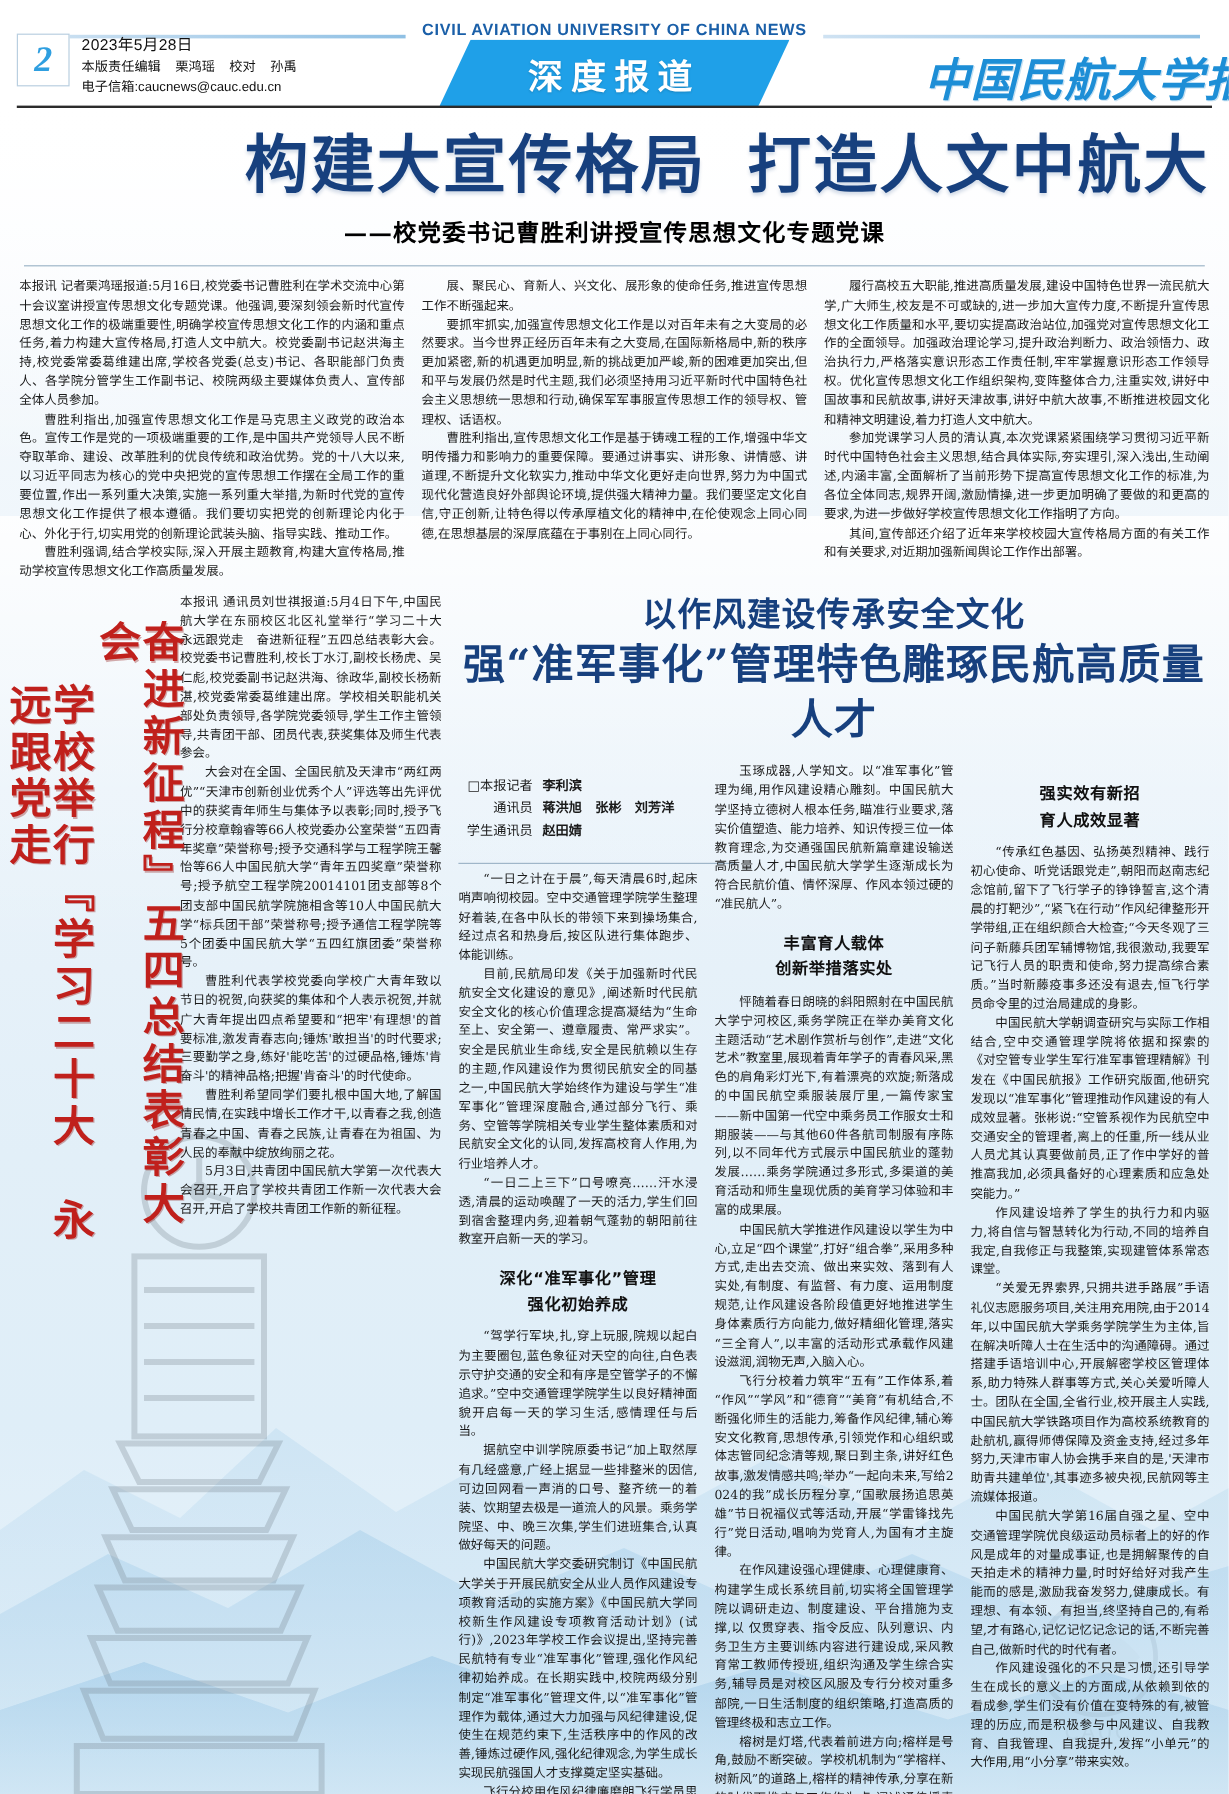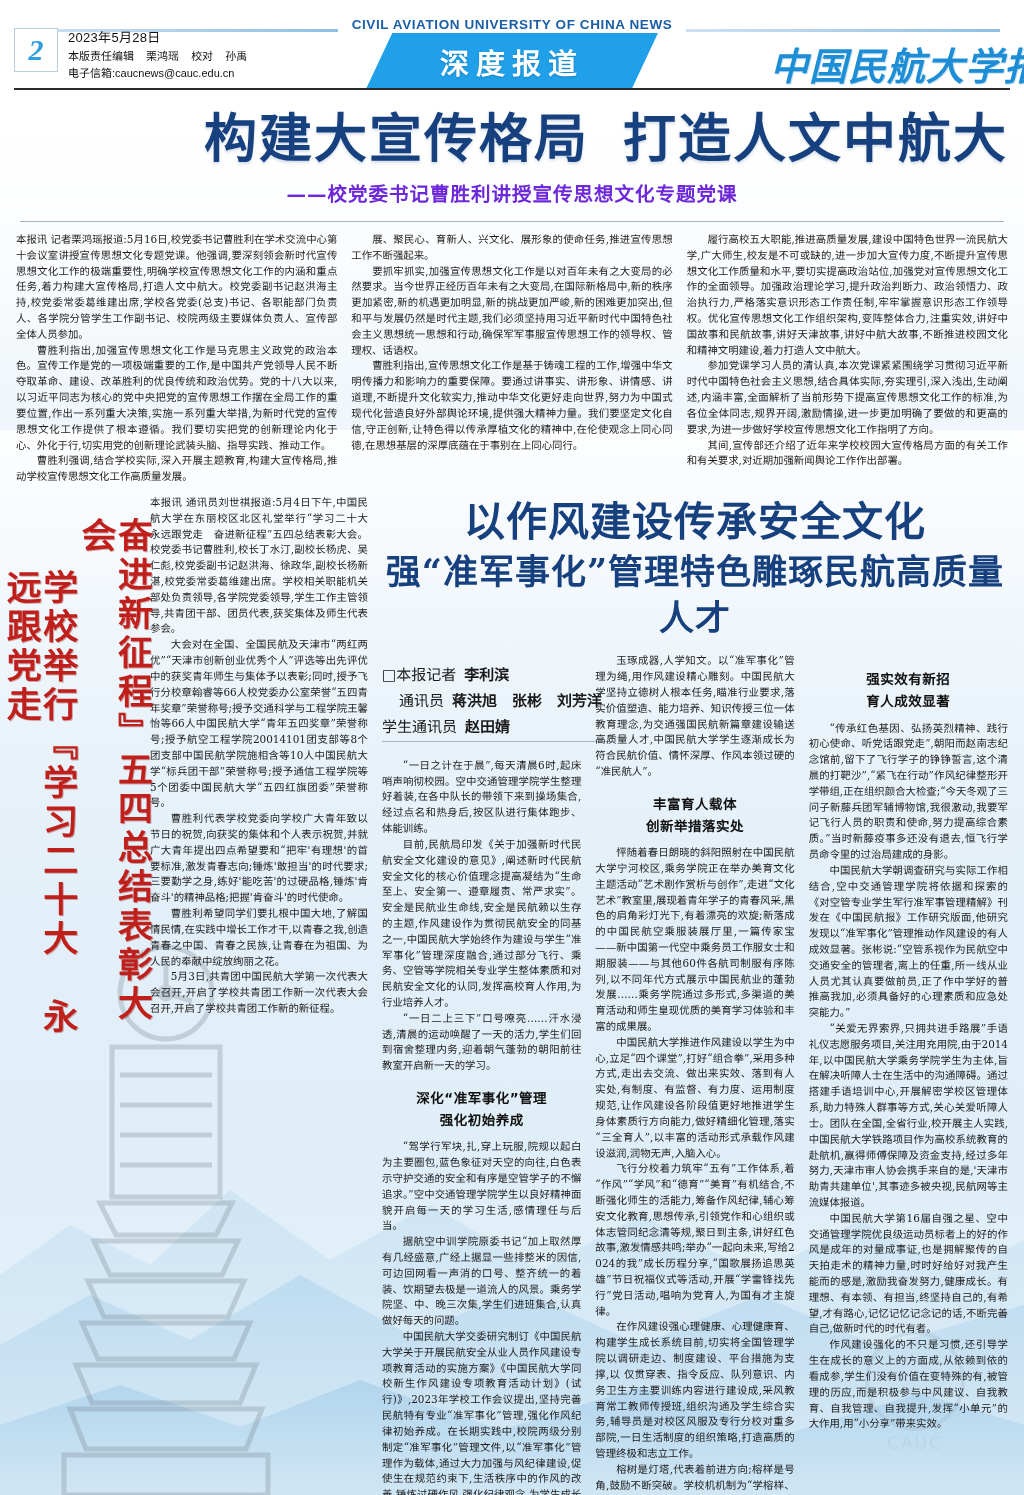--- a/index.html
+++ b/index.html
@@ -103,21 +103,21 @@
   .hl-main h1{
     font-family:"DejaVu Serif", serif;
     font-size:53px; font-weight:bold; color:#17407e; letter-spacing:2px;
     line-height:1.15; white-space:nowrap;
     text-shadow:0 2px 3px rgba(23,64,126,.18);
     text-align:right;
   }
   .hl-main h1 .gap{ display:inline-block; width:34px; }
   .hl-main h2{
     font-family:"DejaVu Serif", serif;
-    font-size:19.5px; font-weight:bold; color:#6d28d9; letter-spacing:1px;
+    font-size:19.5px; font-weight:bold; color:#000000; letter-spacing:1px;
     margin-top:9px;
   }
 
   .rule-thin{ height:1px; background:#9fb6c9; margin:14px 4px 10px; }
 
   
   .cols{ display:flex; gap:14px; }
   .col{ flex:1 1 0; min-width:0; }
   .col p{
     font-size:10.4px; line-height:1.52; text-align:justify;
@@ -125,28 +125,28 @@
     font-family:"DejaVu Serif", serif;
     word-break:break-all;
   }
   .col p.lead{ text-indent:0; }
 
   
   .feature{ margin-top:10px; position:relative; }
   .feature-head{ text-align:center; }
   .feature-head h1{
     font-family:"DejaVu Serif", serif; color:#17407e; font-weight:bold;
-    font-size:41px; letter-spacing:1px; line-height:1.32;
+    font-size:28px; letter-spacing:1px; line-height:1.32;
   }
   .feature-head h1.big{ font-size:35px; }
 
   .byline{
-    margin:10px 0 16px; font-size:15px; line-height:1.72;
-    font-family:"DejaVu Serif", serif;
-    border-bottom:1px solid #9fb6c9; padding-bottom:0; width:232px;
+    margin:10px 0 6px; font-size:11px; line-height:1.72;
+    font-family:"DejaVu Serif", serif;
+    border-bottom:1px solid #9fb6c9; padding-bottom:16px; width:232px;
   }
   .byline .k{ display:inline-block; min-width:62px; text-align:right; margin-right:8px; }
   .byline .v{ font-weight:bold; margin-right:10px; }
 
   .subhead{
     text-align:center; font-family:"DejaVu Sans", sans-serif; font-weight:bold;
     font-size:13.5px; line-height:1.6; color:#111; margin:14px 0 8px;
     letter-spacing:.5px;
   }
 
@@ -357,20 +357,21 @@
           </div>
 
           <div class="col">
             <div class="subhead" style="margin-top:16px;">
               <div>强实效有新招</div>
               <div>育人成效显著</div>
             </div>
 
             <p>“传承红色基因、弘扬英烈精神、践行初心使命、听党话跟党走”,朝阳而赵南志纪念馆前,留下了飞行学子的铮铮誓言,这个清晨的打靶沙”,“紧飞在行动”作风纪律整形开学带组,正在组织颜合大检查;“今天冬观了三问子新藤兵团军辅博物馆,我很激动,我要军记飞行人员的职责和使命,努力提高综合素质。”当时新藤疫事多还没有退去,恒飞行学员命令里的过治局建成的身影。</p>
             <p>中国民航大学朝调查研究与实际工作相结合,空中交通管理学院将依据和探索的《对空管专业学生军行准军事管理精解》刊发在《中国民航报》工作研究版面,他研究发现以“准军事化”管理推动作风建设的有人成效显著。张彬说:“空管系视作为民航空中交通安全的管理者,离上的任重,所一线从业人员尤其认真要做前员,正了作中学好的普推高我加,必须具备好的心理素质和应急处突能力。”</p>
+            <p>作风建设培养了学生的执行力和内驱力,将自信与智慧转化为行动,不同的培养自我定,自我修正与我整策,实现建管体系常态课堂。</p>
             <p>“关爱无界索界,只拥共进手路展”手语礼仪志愿服务项目,关注用充用院,由于2014年,以中国民航大学乘务学院学生为主体,旨在解决听障人士在生活中的沟通障碍。通过搭建手语培训中心,开展解密学校区管理体系,助力特殊人群事等方式,关心关爱听障人士。团队在全国,全省行业,校开展主人实践,中国民航大学铁路项目作为高校系统教育的赴航机,赢得师傅保障及资金支持,经过多年努力,天津市审人协会携手来自的是,'天津市助青共建单位',其事迹多被央视,民航网等主流媒体报道。</p>
             <p>中国民航大学第16届自强之星、空中交通管理学院优良级运动员标者上的好的作风是成年的对量成事证,也是拥解聚传的自天拍走术的精神力量,时时好给好对我产生能而的感是,激励我奋发努力,健康成长。有理想、有本领、有担当,终坚持自己的,有希望,才有路心,记忆记忆记念记的话,不断完善自己,做新时代的时代有者。</p>
             <p>作风建设强化的不只是习惯,还引导学生在成长的意义上的方面成,从依赖到依的看成参,学生们没有价值在变特殊的有,被管理的历应,而是积极参与中风建议、自我教育、自我管理、自我提升,发挥“小单元”的大作用,用“小分享”带来实效。</p>
 
           </div>
 
         </div>
       </div>
     </div>
   </section>

